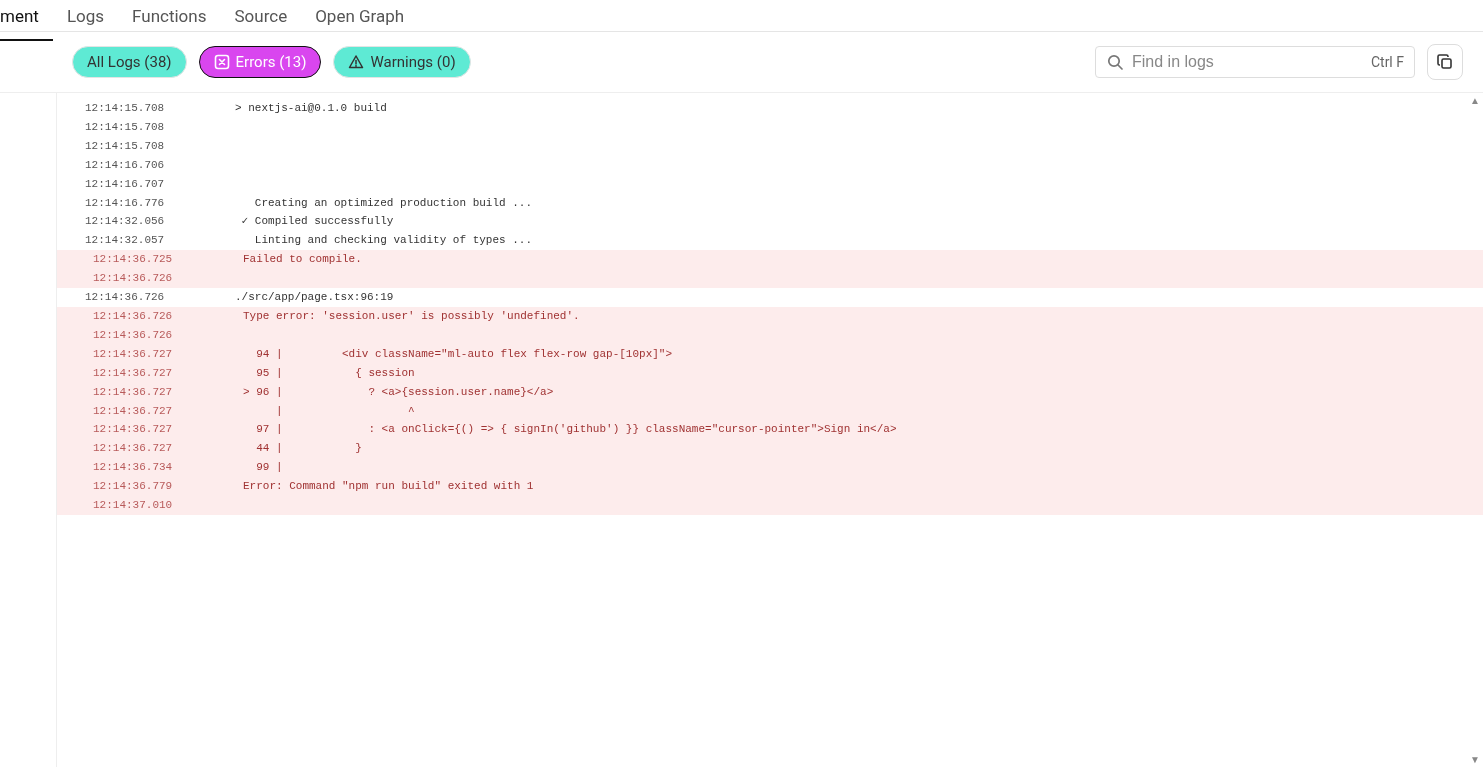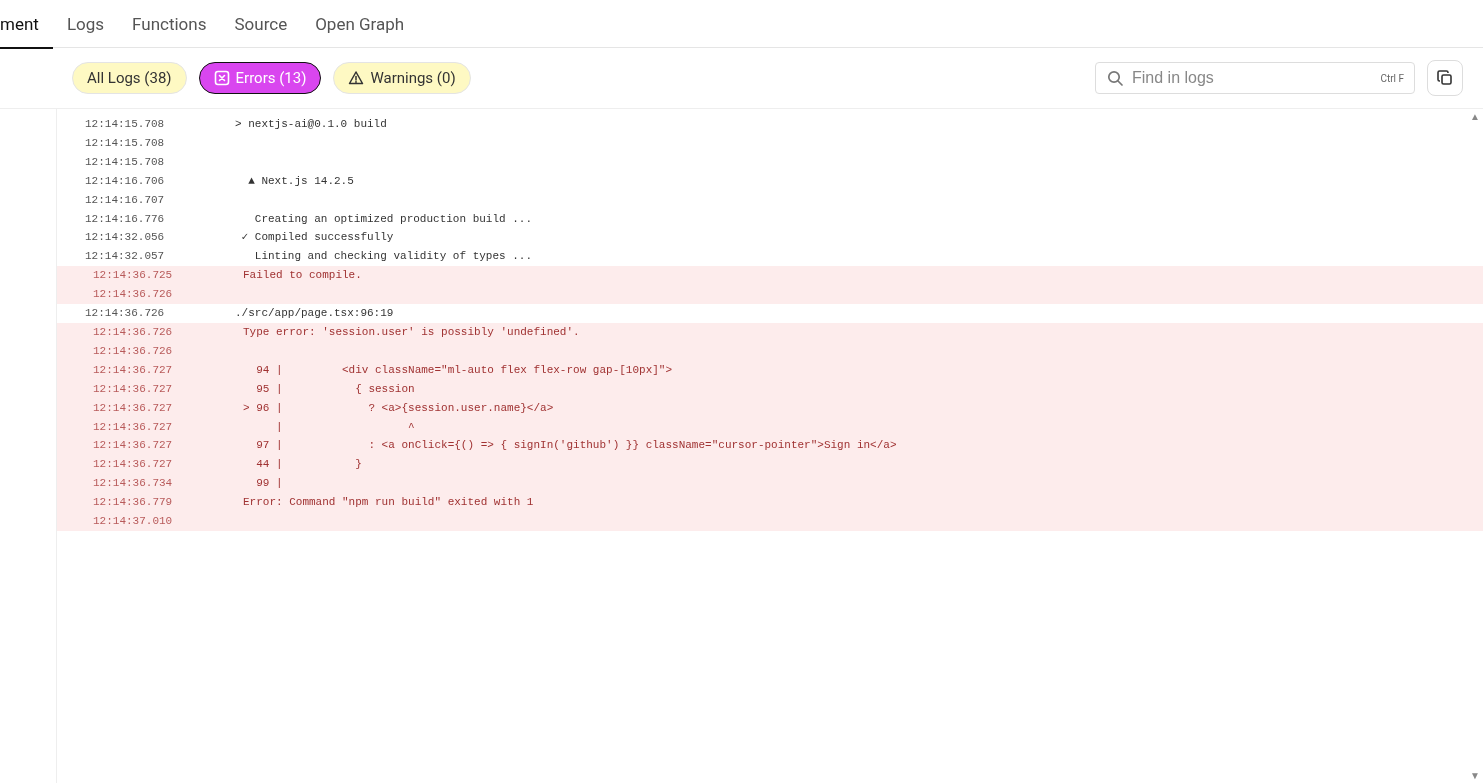--- a/index.html
+++ b/index.html
@@ -8,21 +8,21 @@
     background: #ffffff;
     color: #333;
     width: 1483px;
     height: 784px;
     overflow: hidden;
     position: relative;
   }
   .tabs {
     display: flex;
     align-items: center;
-    height: 48px;
+    height: 32px;
     border-bottom: 1px solid #e5e5e5;
     padding-left: 0;
   }
   .tab {
     padding: 0 14px;
     height: 48px;
     display: flex;
     align-items: center;
     font-size: 17px;
     color: #555;
@@ -49,21 +49,21 @@
     border-bottom: 1px solid #eee;
   }
   .pill {
     display: inline-flex;
     align-items: center;
     gap: 6px;
     padding: 6px 14px;
     border-radius: 999px;
     font-size: 15px;
     border: 1px solid #e4e4e4;
-    background: #fef9c3;
+    background: #5eead4;
     color: #333;
     cursor: pointer;
   }
   .pill.active {
     background: #d946ef;
     color: #fff;
     border-color: #111;
   }
   .pill .icon { display: inline-flex; }
   .spacer { flex: 1; }
@@ -79,21 +79,21 @@
   .search-wrap input {
     border: none;
     outline: none;
     font-size: 16px;
     flex: 1;
     color: #333;
     background: transparent;
   }
   .search-wrap input::placeholder { color: #888; }
   .kbd {
-    font-size: 10px;
+    font-size: 14px;
     color: #666;
     white-space: nowrap;
   }
   .copy-btn {
     width: 36px; height: 36px;
     border: 1px solid #ddd;
     border-radius: 8px;
     display: flex;
     align-items: center;
     justify-content: center;
@@ -217,21 +217,21 @@
       </svg>
     </span>
   </div>
 </div>
 
 <div class="log-area-wrap">
   <div class="log-area" id="log-area">
       <div class="log-row neutral"><span class="ts">12:14:15.708</span><span class="msg">&gt; nextjs-ai@0.1.0 build</span></div>
       <div class="log-row neutral"><span class="ts">12:14:15.708</span></div>
       <div class="log-row neutral"><span class="ts">12:14:15.708</span><span class="msg"></span></div>
-      <div class="log-row neutral"><span class="ts">12:14:16.706</span><span class="msg">  ▲ Next.js 14.2.5</span></div>
+      <div class="log-row neutral"><span class="ts">12:14:16.706</span></div>
       <div class="log-row neutral"><span class="ts">12:14:16.707</span><span class="msg"></span></div>
       <div class="log-row neutral"><span class="ts">12:14:16.776</span><span class="msg">   Creating an optimized production build ...</span></div>
       <div class="log-row neutral"><span class="ts">12:14:32.056</span><span class="msg"> ✓ Compiled successfully</span></div>
       <div class="log-row neutral"><span class="ts">12:14:32.057</span><span class="msg">   Linting and checking validity of types ...</span></div>
       <div class="log-row error"><span class="ts">12:14:36.725</span><span class="msg">Failed to compile.</span></div>
       <div class="log-row error"><span class="ts">12:14:36.726</span><span class="msg"></span></div>
       <div class="log-row neutral"><span class="ts">12:14:36.726</span><span class="msg">./src/app/page.tsx:96:19</span></div>
       <div class="log-row error"><span class="ts">12:14:36.726</span><span class="msg">Type error: 'session.user' is possibly 'undefined'.</span></div>
       <div class="log-row error"><span class="ts">12:14:36.726</span><span class="msg"></span></div>
       <div class="log-row error"><span class="ts">12:14:36.727</span><span class="msg">  94 |         &lt;div className="ml-auto flex flex-row gap-[10px]"&gt;</span></div>

